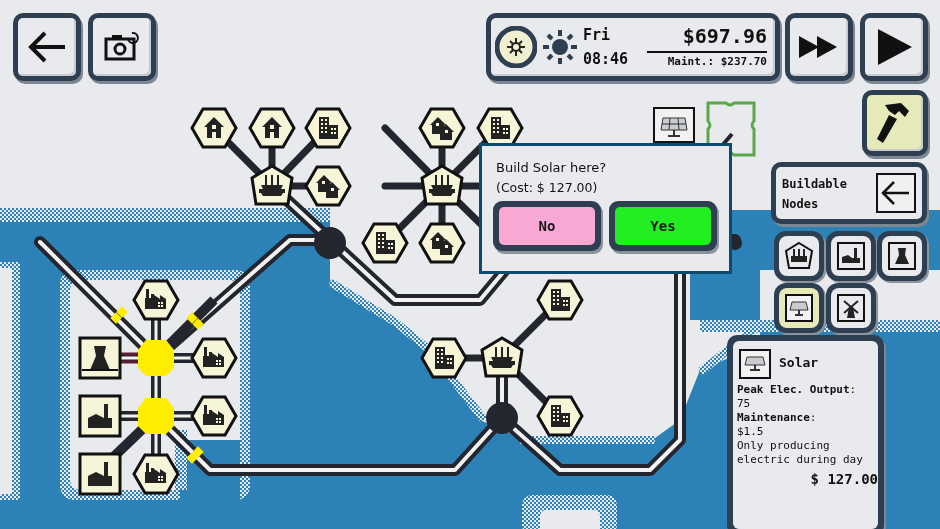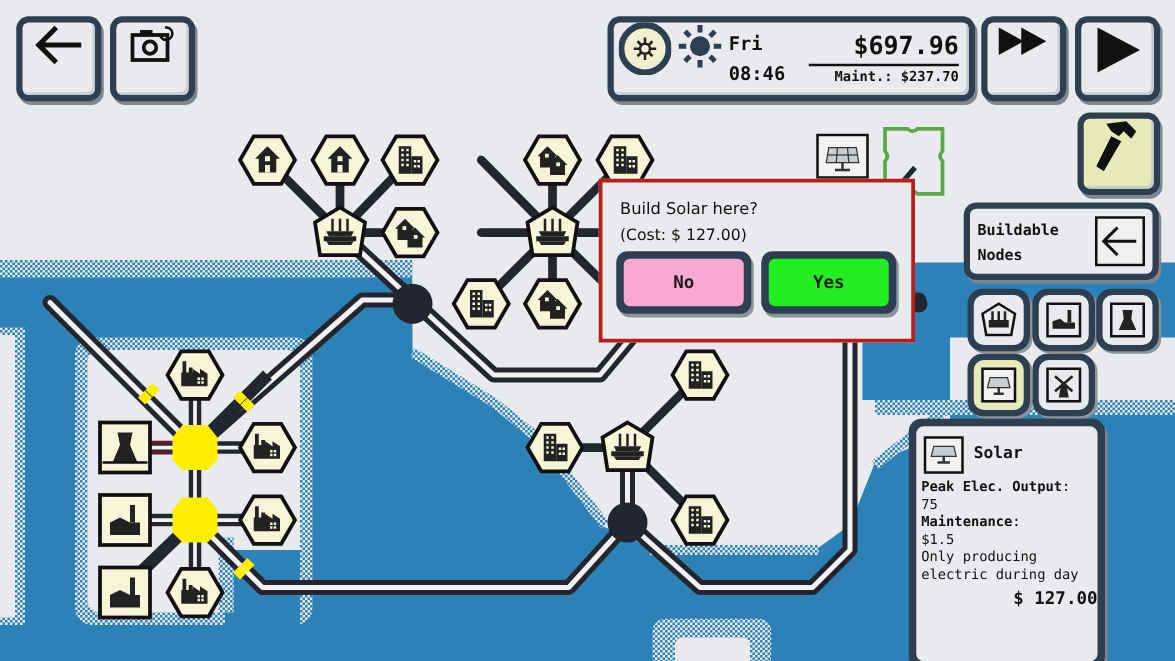--- a/index.html
+++ b/index.html
@@ -1,22 +1,22 @@
 <!DOCTYPE html>
 <html><head>
 <meta charset="utf-8">
 <style>
 *{box-sizing:border-box;margin:0;padding:0}
 html,body{width:940px;height:529px;overflow:hidden;background:#e8eaed;font-family:"DejaVu Sans Mono","Liberation Mono",monospace;}
 #stage{position:relative;width:940px;height:529px;overflow:hidden;background:#e8eaed}
 #map{position:absolute;left:0;top:0;width:940px;height:529px}
 .btn-frame{position:absolute;background:#2f3f52;border-radius:10px;box-shadow:2px 3px 0 #7d8794;}
-.btn-frame .inner{position:absolute;left:5px;top:5px;right:5px;bottom:5px;background:#e8eaed;border-radius:5px;display:flex;justify-content:center;box-shadow:inset -2px -2px 0 #c6cbd1}
+.btn-frame .inner{position:absolute;left:5px;top:5px;right:5px;bottom:5px;background:#e8eaed;border-radius:5px;display:flex;align-items:center;justify-content:center;box-shadow:inset -2px -2px 0 #c6cbd1}
 .txt{color:#111;font-weight:bold}
-.popup{position:absolute;left:479px;top:143px;width:253px;height:131px;background:#e8eaed;border:3px solid #b91c1c;padding-left:21px;}
+.popup{position:absolute;left:479px;top:143px;width:253px;height:131px;background:#e8eaed;border:3px solid #0c4a6e;padding-left:21px;}
 .popup .q{position:absolute;left:14px;top:14px;font-size:13px;color:#111;font-family:"DejaVu Sans","Liberation Sans",sans-serif}
 .popup .c{position:absolute;left:14px;top:34px;font-size:12.5px;color:#111;font-family:"DejaVu Sans","Liberation Sans",sans-serif}
 .pbtn{position:absolute;top:55px;width:108px;height:50px;background:#2f3f52;border-radius:9px;box-shadow:2px 3px 0 #8b939d}
 .pbtn .in{position:absolute;left:6px;top:6px;right:6px;bottom:6px;border-radius:5px;display:flex;align-items:center;justify-content:center;font-weight:bold;font-size:14px;color:#1a1a1a}
 .side{position:absolute;background:#2f3f52;border-radius:10px;box-shadow:2px 3px 0 #7d8794}
 .side .in{position:absolute;left:5px;top:5px;right:5px;bottom:5px;background:#e8eaed;border-radius:5px}
 .nodebtn{position:absolute;width:50px;height:50px;background:#2f3f52;border-radius:12px;box-shadow:2px 2px 0 #8b939d}
 .nodebtn .in{position:absolute;left:5px;top:5px;right:5px;bottom:5px;background:#e8eaed;border-radius:8px;display:flex;align-items:center;justify-content:center}
 .nodebtn.sel .in{background:#e6eab9}
 .info{position:absolute;left:727px;top:335px;width:157px;height:200px;background:#2f3f52;border-radius:10px;box-shadow:2px 3px 0 #7d8794}

